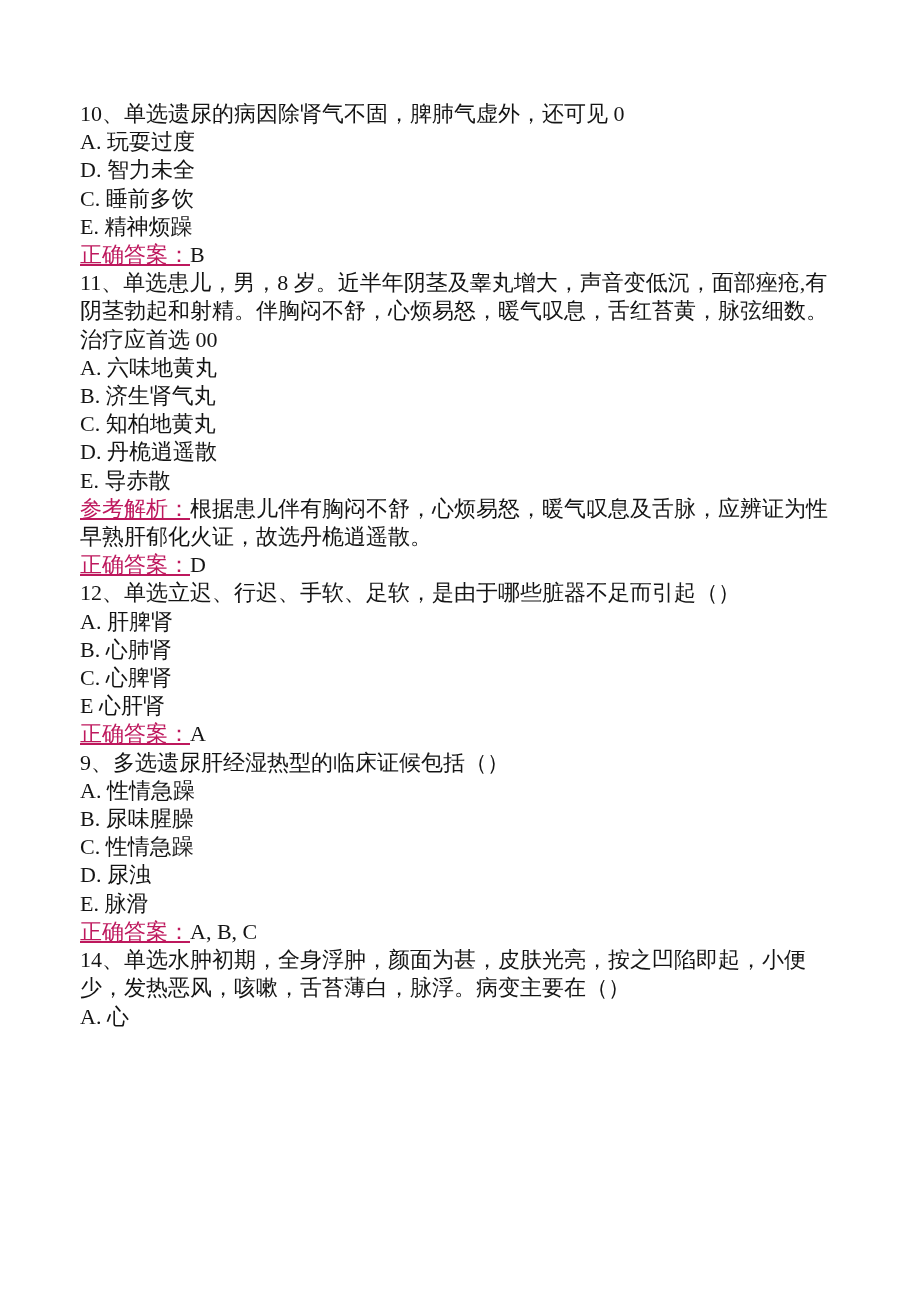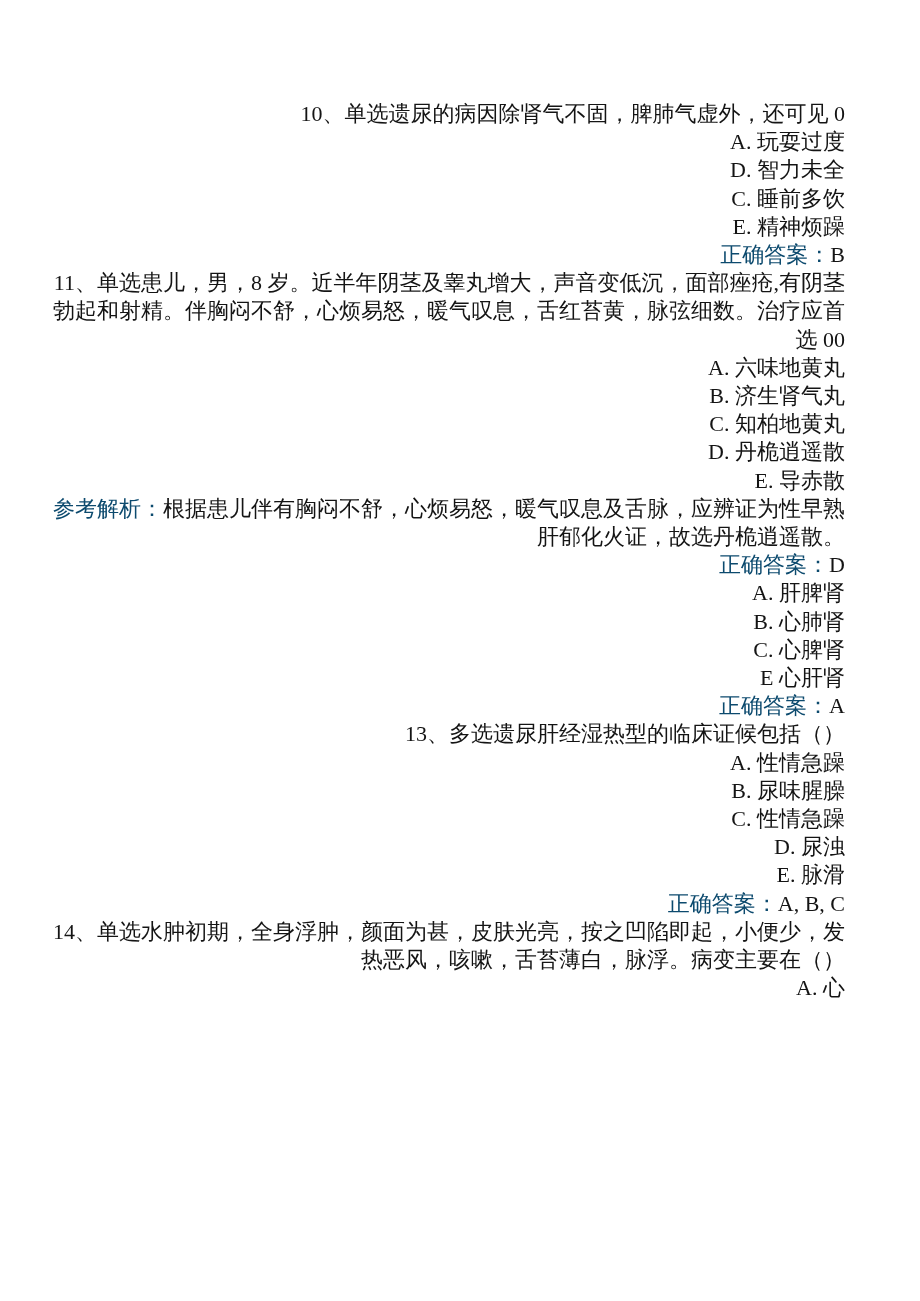--- a/index.html
+++ b/index.html
@@ -6,35 +6,35 @@
     margin: 0;
     padding: 0;
     background: #ffffff;
   }
   .page {
     position: relative;
     box-sizing: border-box;
     width: 920px;
     height: 1301px;
     background: #ffffff;
-    padding: 100px 75px 0 36px;
+    padding: 100px 75px 0 80px;
     font-family: "Liberation Serif", "DejaVu Serif", serif;
     font-size: 22px;
     line-height: 28.2px;
     color: #141414;
     overflow: hidden;
-    text-align: right;
   }
   .page p {
     margin: 0;
     padding: 0;
     word-break: break-all;
   }
   .red {
-    color: #0c4a6e;
+    color: #be185d;
+    text-decoration: underline;
   }
 </style>
 </head>
 <body>
 
 <div class="page">
 
   <section>
     <p>10、单选遗尿的病因除肾气不固，脾肺气虚外，还可见 0</p>
     <p>A. 玩耍过度</p>
@@ -49,29 +49,30 @@
     <p>A. 六味地黄丸</p>
     <p>B. 济生肾气丸</p>
     <p>C. 知柏地黄丸</p>
     <p>D. 丹桅逍遥散</p>
     <p>E. 导赤散</p>
     <p><span class="red">参考解析：</span><span>根据患儿伴有胸闷不舒，心烦易怒，暖气叹息及舌脉，应辨证为性早熟肝郁化火证，故选丹桅逍遥散。</span></p>
     <p><span class="red">正确答案：</span><span>D</span></p>
   </section>
 
   <section>
+    <p>12、单选立迟、行迟、手软、足软，是由于哪些脏器不足而引起（）</p>
     <p>A. 肝脾肾</p>
     <p>B. 心肺肾</p>
     <p>C. 心脾肾</p>
     <p>E 心肝肾</p>
     <p><span class="red">正确答案：</span><span>A</span></p>
   </section>
 
   <section>
-    <p>13、多选遗尿肝经湿热型的临床证候包括（）</p>
+    <p>9、多选遗尿肝经湿热型的临床证候包括（）</p>
     <p>A. 性情急躁</p>
     <p>B. 尿味腥臊</p>
     <p>C. 性情急躁</p>
     <p>D. 尿浊</p>
     <p>E. 脉滑</p>
     <p><span class="red">正确答案：</span><span>A, B, C</span></p>
   </section>
 
   <section>
     <p>14、单选水肿初期，全身浮肿，颜面为甚，皮肤光亮，按之凹陷即起，小便少，发热恶风，咳嗽，舌苔薄白，脉浮。病变主要在（）</p>

